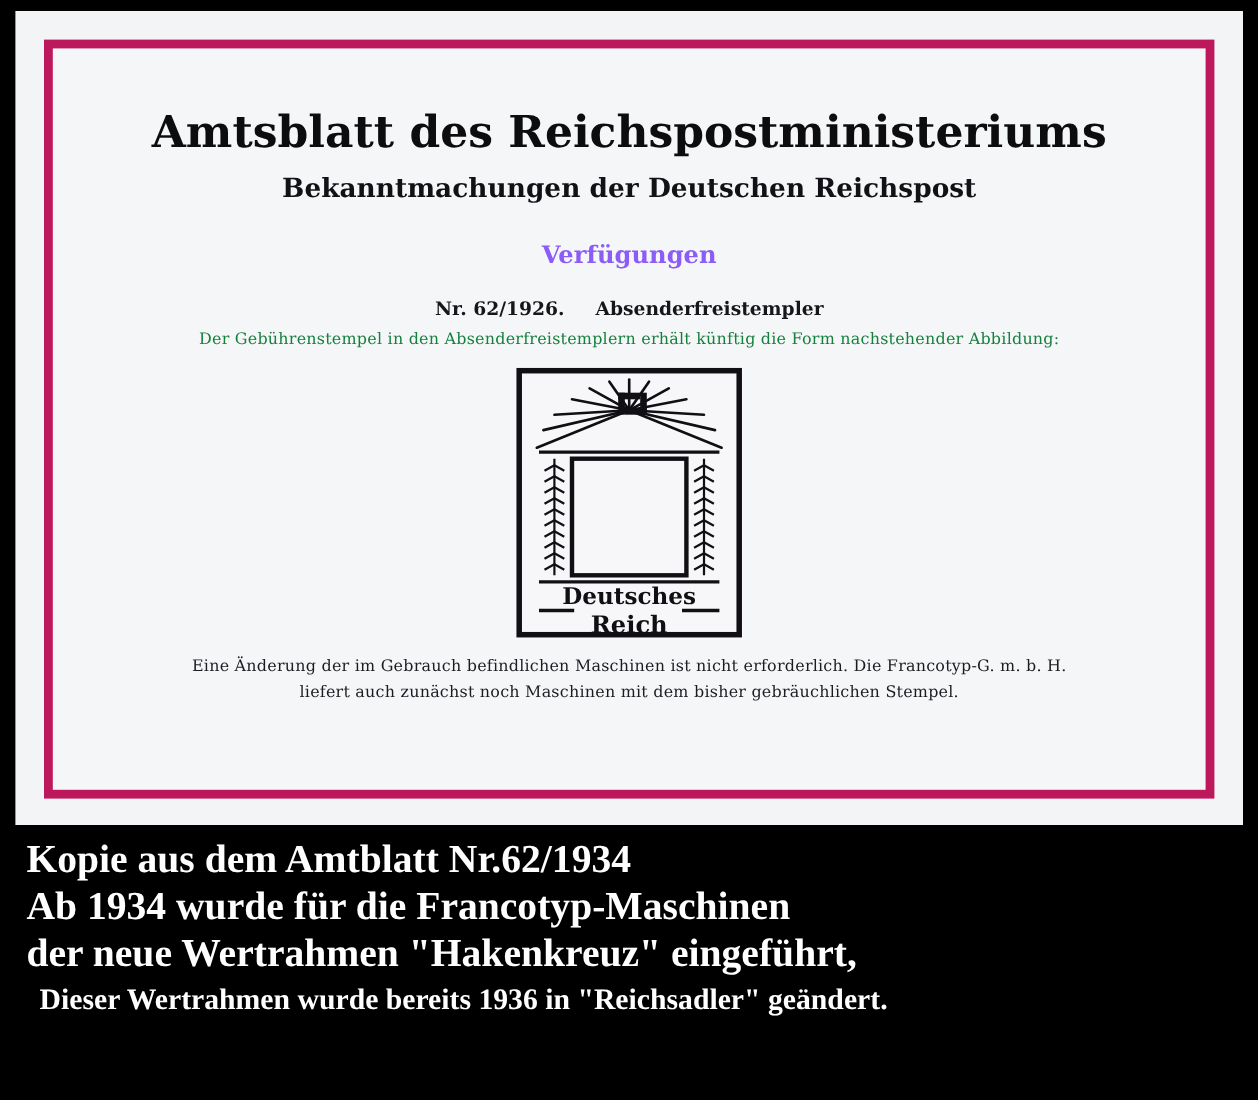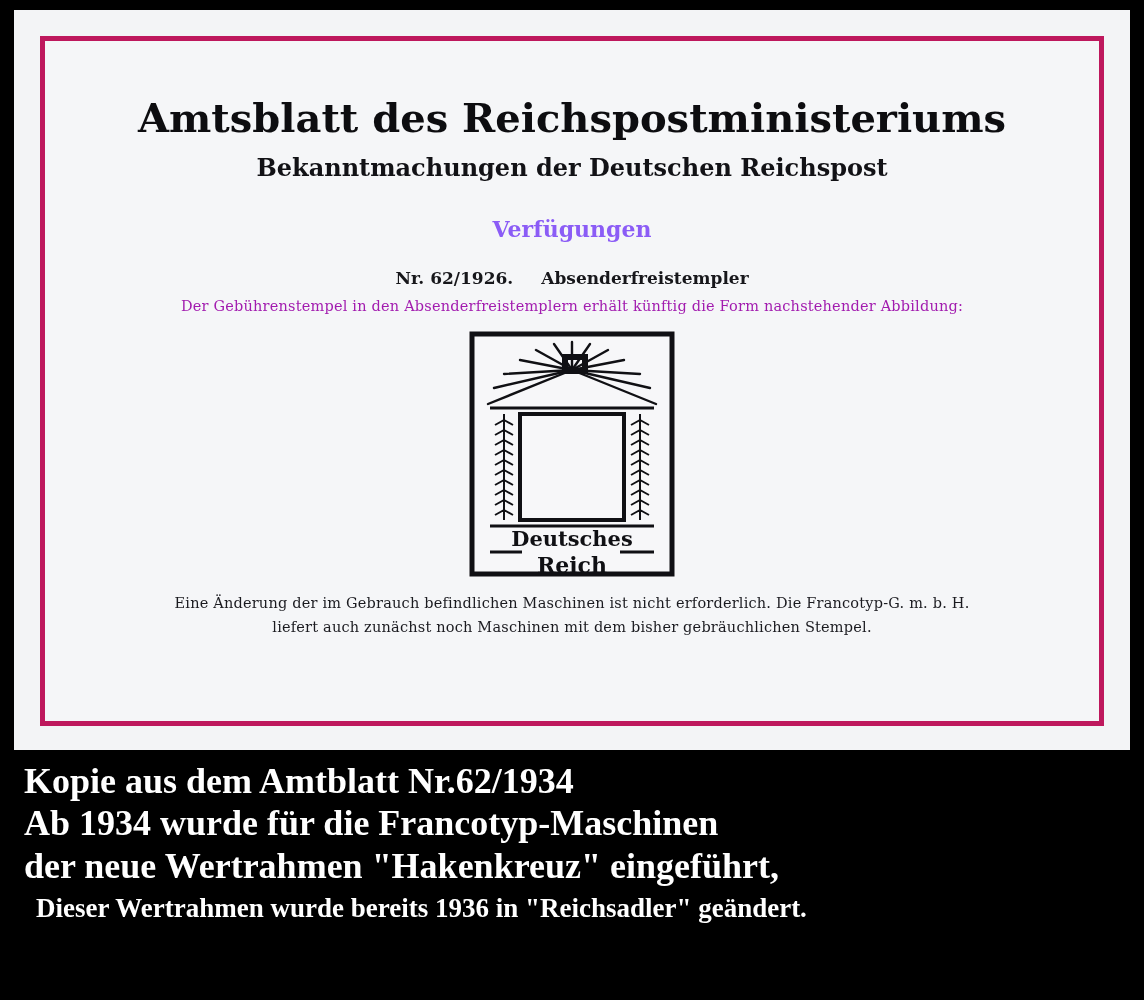--- a/index.html
+++ b/index.html
@@ -30,21 +30,21 @@
     height: 740px;
     background: #f3f4f6;
     box-sizing: border-box;
   }
   .doc-inner-border {
     position: absolute;
     left: 26px;
     top: 26px;
     right: 26px;
     bottom: 24px;
-    border: 5px solid #be185d;
+    border: 8px solid #be185d;
     background: #f5f6f8;
     box-sizing: border-box;
   }
   .doc-body {
     position: absolute;
     left: 0; top: 0; right: 0; bottom: 0;
     padding: 26px 44px 10px 44px;
     box-sizing: border-box;
     text-align: center;
     color: #111;
@@ -83,21 +83,21 @@
     justify-content: center;
     gap: 28px;
     color: #17171b;
   }
 
   .para {
     margin-top: 10px;
     font-size: 14.5px;
     font-family: "DejaVu Serif", serif;
     font-weight: 500;
-    color: #a21caf;
+    color: #15803d;
     letter-spacing: 0.2px;
   }
 
   
   .stamp-wrap {
     margin: 16px auto 0 auto;
     width: 208px;
   }
   .stamp {
     width: 208px;

